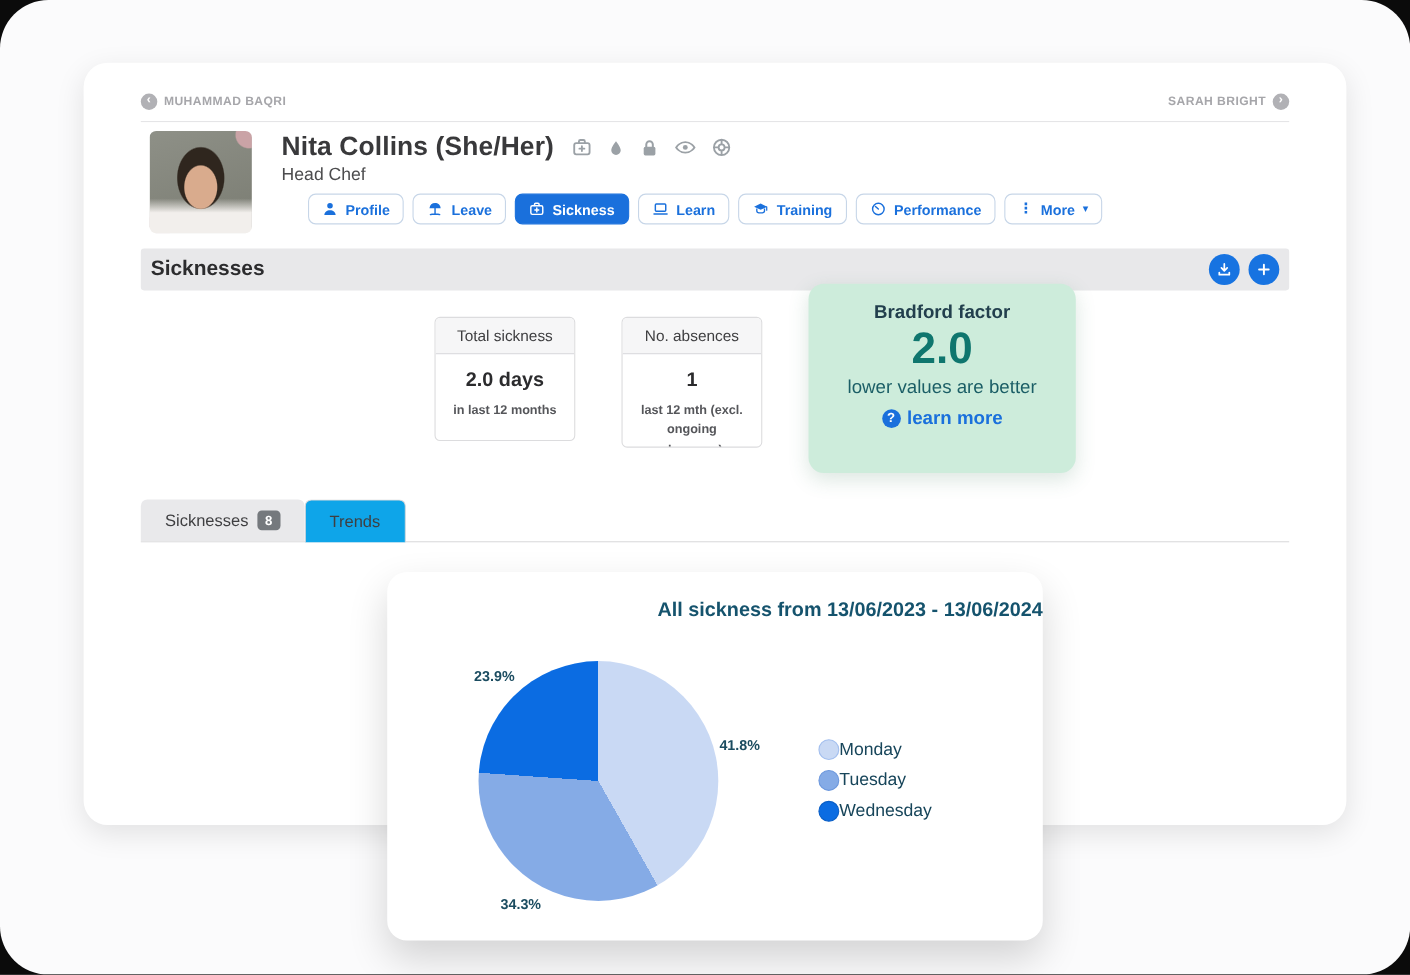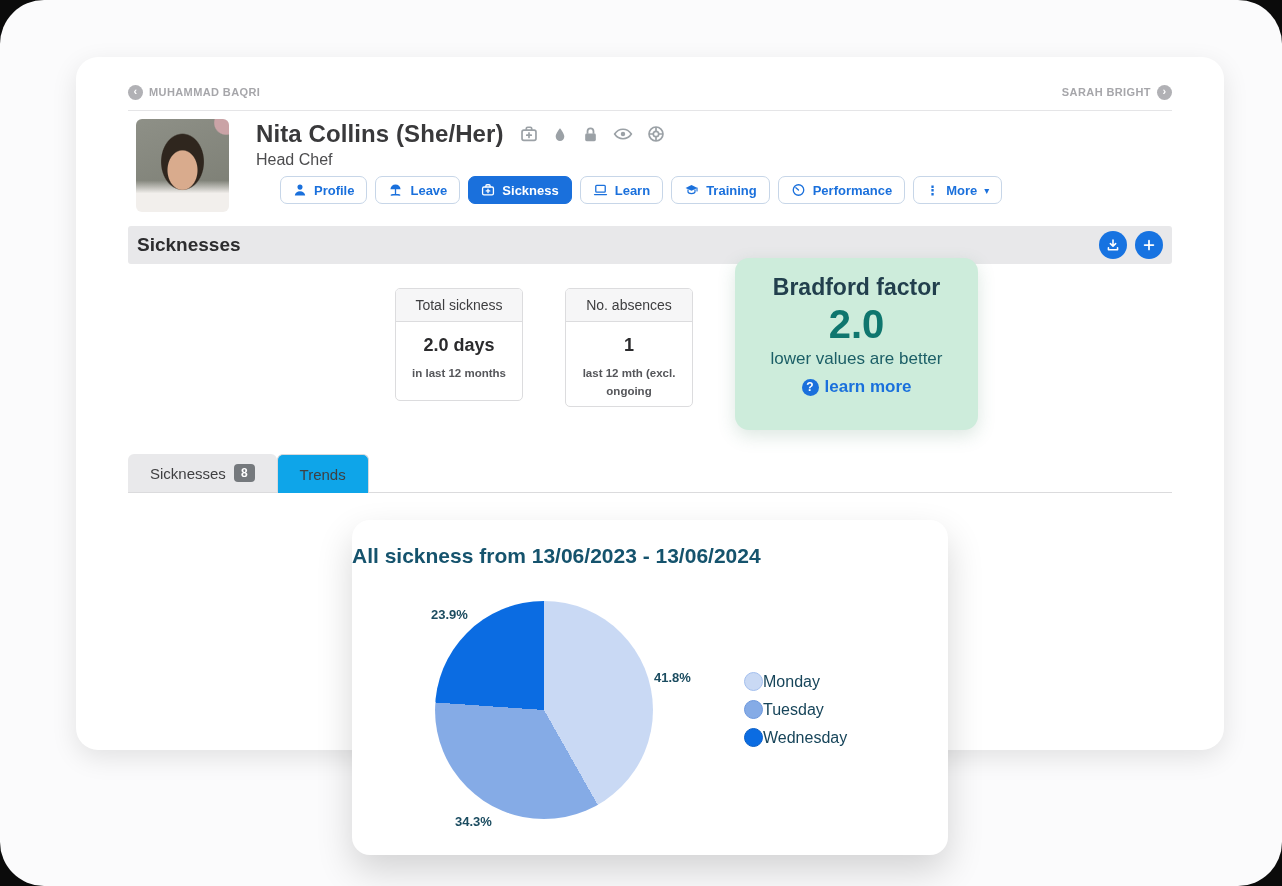--- a/index.html
+++ b/index.html
@@ -59,21 +59,21 @@
     font-size:14px; color:#3e3e40; }
   .stat-card .val { padding-top:13px; font-size:18px; font-weight:bold; color:#2b2b2d; }
   .stat-card .note { padding:8px 12px 14px; font-size:11.5px; font-weight:bold; color:#55565a; line-height:1.6; }
   #stat-0 { left:319px; height:113px; }
   #stat-1 { left:489px; height:119px; }
 
   
   .bradford { position:absolute; left:659px; top:201px; width:243px; height:172px;
     background:#cdecdb; border-radius:14px; box-shadow:0 6px 18px rgba(60,120,90,.18);
     text-align:center; padding-top:16px; }
-  .bradford .ttl { font-size:23px; font-weight:bold; color:#223f4d; }
+  .bradford .ttl { font-size:17px; font-weight:bold; color:#223f4d; }
   .bradford .big { font-size:40px; font-weight:bold; color:#0f766e; line-height:1.15; }
   .bradford .sub { font-size:17px; color:#1b5e66; margin-top:2px; }
   .bradford .lm { display:inline-flex; align-items:center; gap:6px; margin-top:8px;
     color:#1a70dc; font-size:17px; font-weight:bold; cursor:pointer; }
   .qmark { width:17px; height:17px; border-radius:50%; background:#1a70dc; color:#fff;
     font-size:12px; font-weight:bold; display:flex; align-items:center; justify-content:center; }
 
   
   .subtabs { position:absolute; left:52px; right:52px; top:398px; height:38px;
     display:flex; align-items:flex-end; border-bottom:1px solid #dbdbdd; }
@@ -81,22 +81,22 @@
     font-size:15px; color:#3f3f41; cursor:pointer; border-top-left-radius:6px; border-top-right-radius:6px; }
   .subtab.inactive { background:#e9e9eb; }
   .subtab.active { background:#0ea5e9; border:1px solid #d9d9db; border-bottom:none;
     margin-bottom:-1px; height:39px; position:relative; }
   .count-badge { background:#75797d; color:#fff; font-size:12px; font-weight:bold;
     border-radius:4px; padding:2px 7px; line-height:1.2; }
 
   
   .chart-card { position:absolute; left:352px; top:520px; width:596px; height:335px;
     background:#fff; border-radius:18px; box-shadow:0 16px 36px rgba(0,0,0,.16); }
-  .chart-title { position:absolute; left:0; right:0; top:24px; text-align:left;
-    font-size:21px; font-weight:bold; color:#15536d; }
+  .chart-title { position:absolute; left:0; right:0; top:24px; text-align:right;
+    font-size:18px; font-weight:bold; color:#15536d; }
   .pie { position:absolute; left:83px; top:81px; width:218px; height:218px; border-radius:50%; }
   .pct { position:absolute; font-size:13px; font-weight:bold; color:#1b4c60; }
   #pct-0 { left:302px; top:150px; }
   #pct-1 { left:103px; top:294px; }
   #pct-2 { left:79px; top:87px; }
   .legend { position:absolute; left:392px; top:152px; display:flex; flex-direction:column; gap:9px; }
   .legend-row { display:flex; align-items:center; }
   .swatch { width:19px; height:19px; border-radius:50%; border:1px solid transparent; }
   .legend-label { font-size:16px; color:#17455a; }
 </style>

